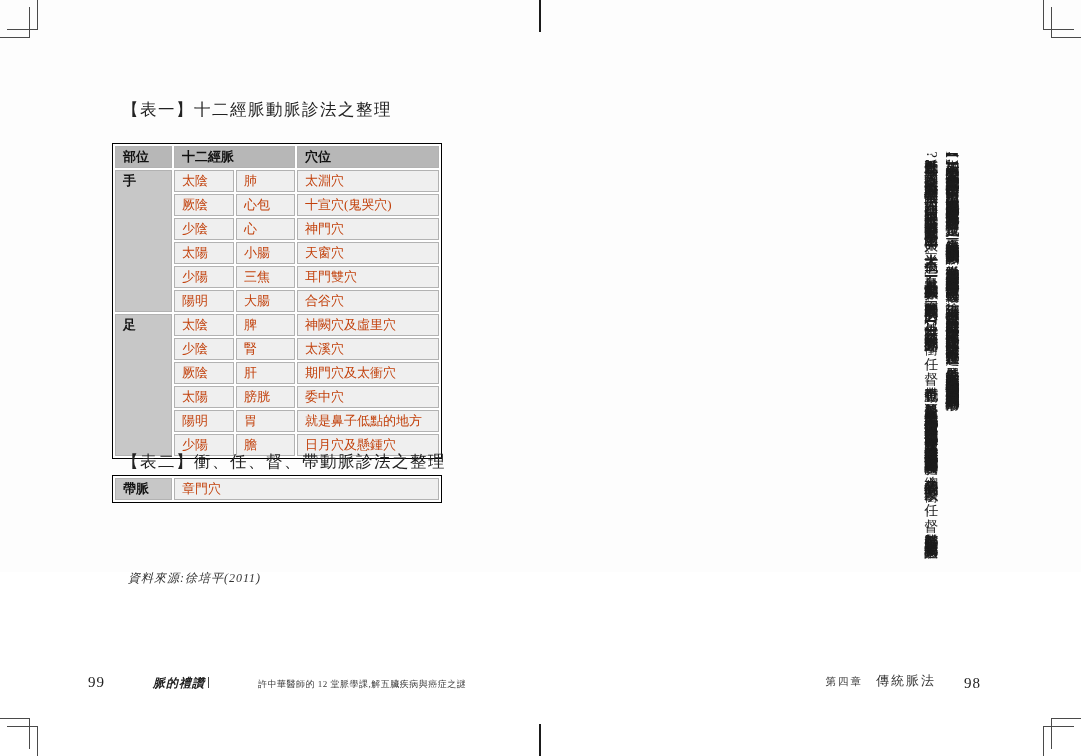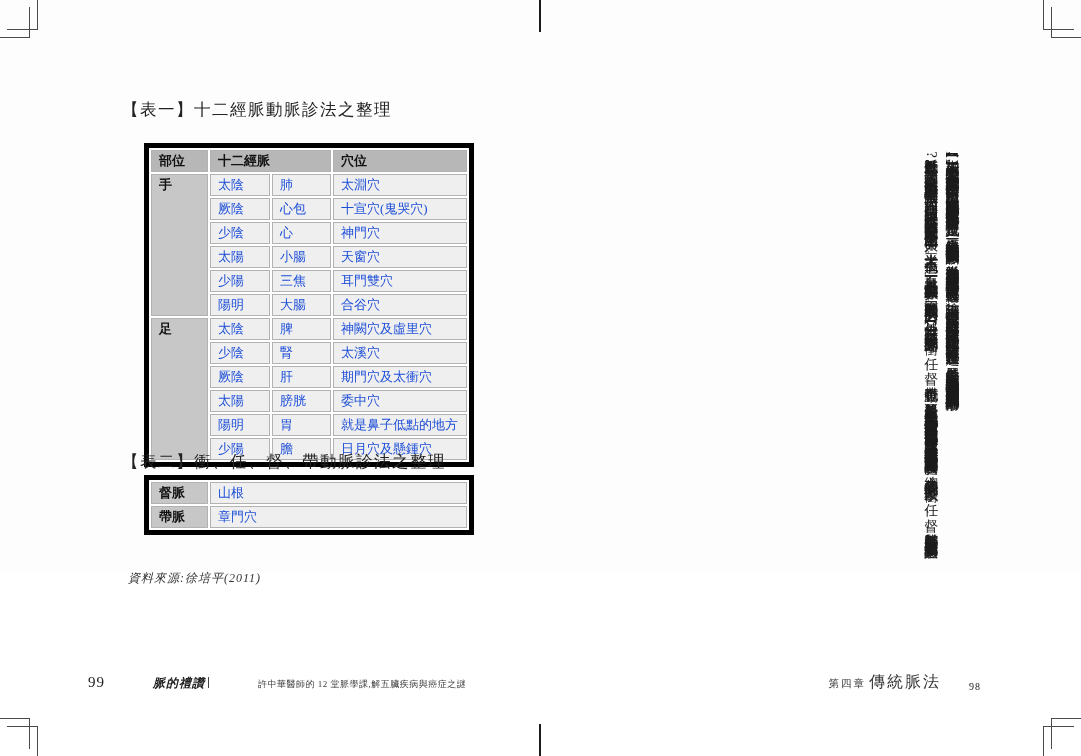--- a/index.html
+++ b/index.html
@@ -12,55 +12,55 @@
   }
   .sheet{position:relative;width:1081px;height:572px;background:#fdfdfd;}
   
   .cm{position:absolute;background:#4a4a4a;}
   .fold{position:absolute;background:#1b1b1b;width:2px;}
   
   .tbl-title{position:absolute;left:122px;font-size:16.5px;letter-spacing:1.5px;color:#222;white-space:nowrap;}
   #t1-title{top:99px;}
   #t2-title{top:451px;}
   table.dtable{
-    position:absolute;left:144px;
+    position:absolute;left:112px;
     border-collapse:separate;border-spacing:2px;
-    background:#ffffff;border:5px solid #000000;
+    background:#ffffff;border:1px solid #000000;
     table-layout:fixed;
   }
   #table1{top:143px;width:330px;}
   #table2{top:475px;width:330px;}
   .dtable th,.dtable td{
     border:1px solid #b2b2b2;
     font-size:13px;line-height:15px;
     padding:2px 7px 3px 7px;height:15px;
     text-align:left;vertical-align:middle;
     white-space:nowrap;overflow:hidden;
   }
   .dtable th{background:#b7b7b7;font-weight:bold;color:#111;}
-  .dtable td{background:#efefef;color:#1d4ed8;}
+  .dtable td{background:#efefef;color:#c2410c;}
   .dtable td.part{background:#c7c7c7;font-weight:bold;vertical-align:top;color:#111;}
   .source{position:absolute;left:128px;top:570px;font-size:12px;font-style:italic;letter-spacing:1px;color:#333;}
   .footer-l{position:absolute;left:88px;top:673px;}
   .footer-l .pnum{font-size:15px;letter-spacing:1px;color:#222;}
   .footer-l .btitle{font-size:12px;font-weight:bold;margin-left:48px;letter-spacing:1px;color:#222;font-style:italic;}
   .footer-l .sep{display:inline-block;width:1px;height:11px;background:#444;margin:0 5px 0 3px;vertical-align:-1px;}
   .footer-l .bsub{font-size:9px;color:#3a3a3a;letter-spacing:0.5px;padding-left:44px;}
   
   .vtext{
     position:absolute;top:126px;right:118px;height:466px;
     writing-mode:vertical-rl;text-orientation:mixed;
     font-size:14px;line-height:21.2px;letter-spacing:0.45px;
     color:#1c1c1c;
   }
   .vtext p{margin:0;text-indent:1.6em;}
   .footer-r{position:absolute;right:100px;top:672px;text-align:right;}
   .footer-r .chap{font-size:10.5px;letter-spacing:2px;color:#333;vertical-align:3px;}
-  .footer-r .chap2{font-size:16px;letter-spacing:2px;color:#333;margin-left:3px;vertical-align:3px;}
-  .footer-r .pnum{font-size:10px;letter-spacing:1px;color:#222;margin-left:28px;}
+  .footer-r .chap2{font-size:13px;letter-spacing:2px;color:#333;margin-left:13px;vertical-align:3px;}
+  .footer-r .pnum{font-size:15px;letter-spacing:1px;color:#222;margin-left:28px;}
 </style>
 </head>
 <body>
 
 <div class="sheet">
 
   <div class="cm" style="left:37px;top:0;width:1px;height:30px;"></div>
   <div class="cm" style="left:7px;top:29px;width:31px;height:1px;"></div>
   <div class="cm" style="left:0;top:37px;width:30px;height:1px;"></div>
   <div class="cm" style="left:29px;top:7px;width:1px;height:31px;"></div>
@@ -168,24 +168,20 @@
     </table>
 
     <div class="tbl-title" id="t2-title">【表二】衝、任、督、帶動脈診法之整理</div>
 
     <table class="dtable" id="table2">
       <colgroup>
           <col style="width:57px">
           <col>
         </colgroup>
       <tbody>
-        <tr>
-          <td class="part">督脈</td>
-          <td>山根</td>
-        </tr>
         <tr>
           <td class="part">帶脈</td>
           <td>章門穴</td>
         </tr>
       </tbody>
     </table>
 
     <div class="source">資料來源:徐培平(2011)</div>
 
     <div class="footer-l">

